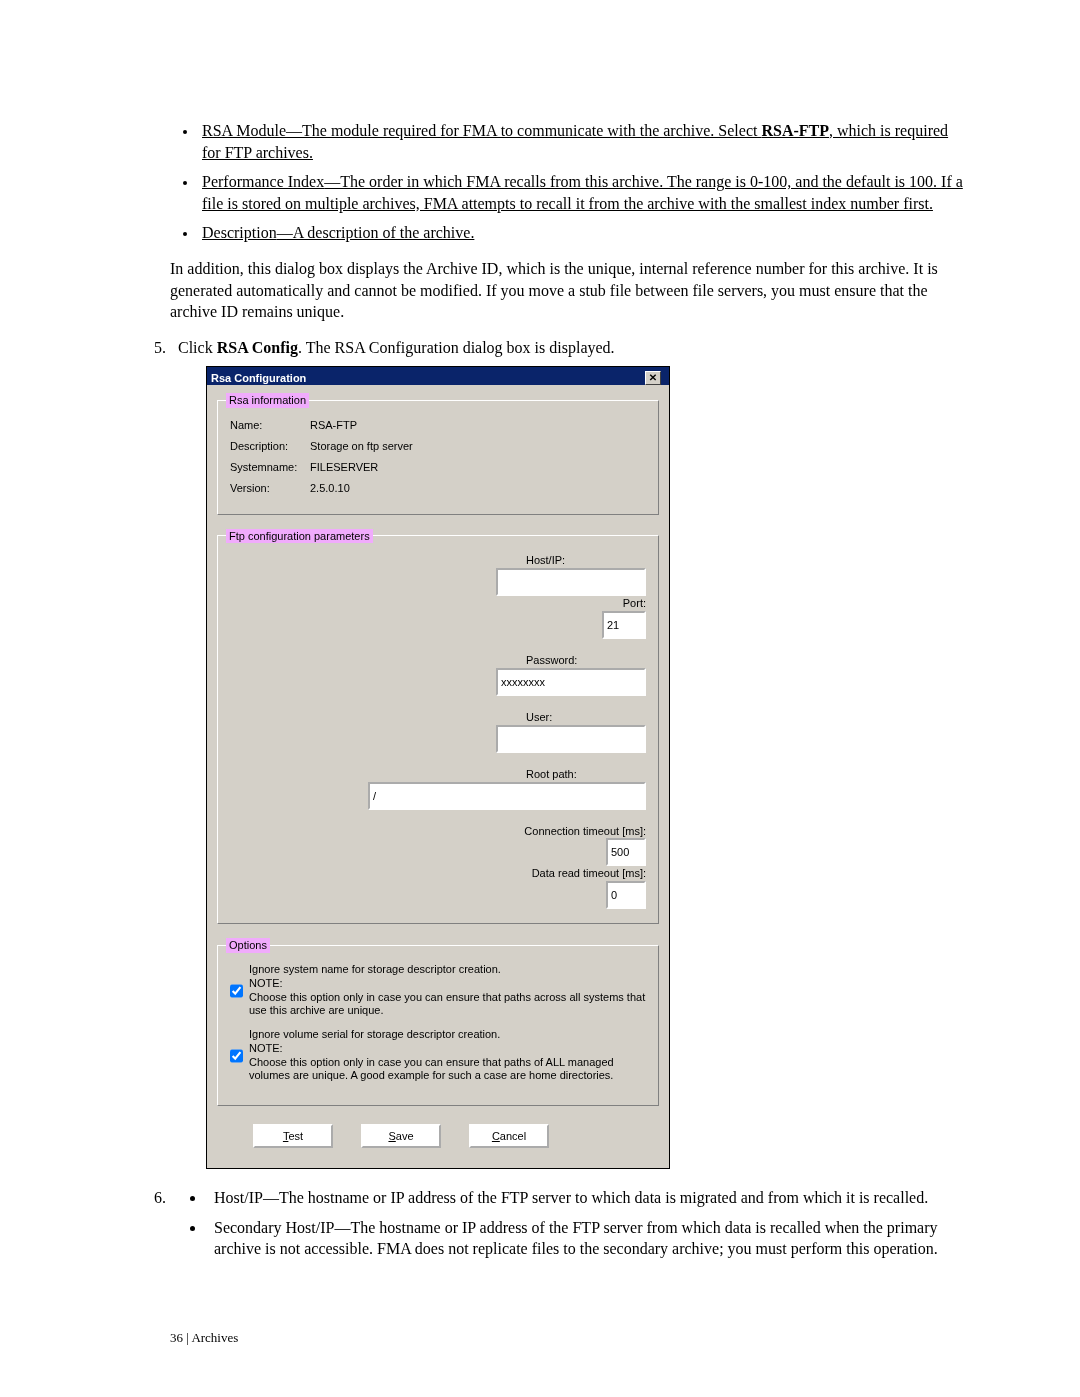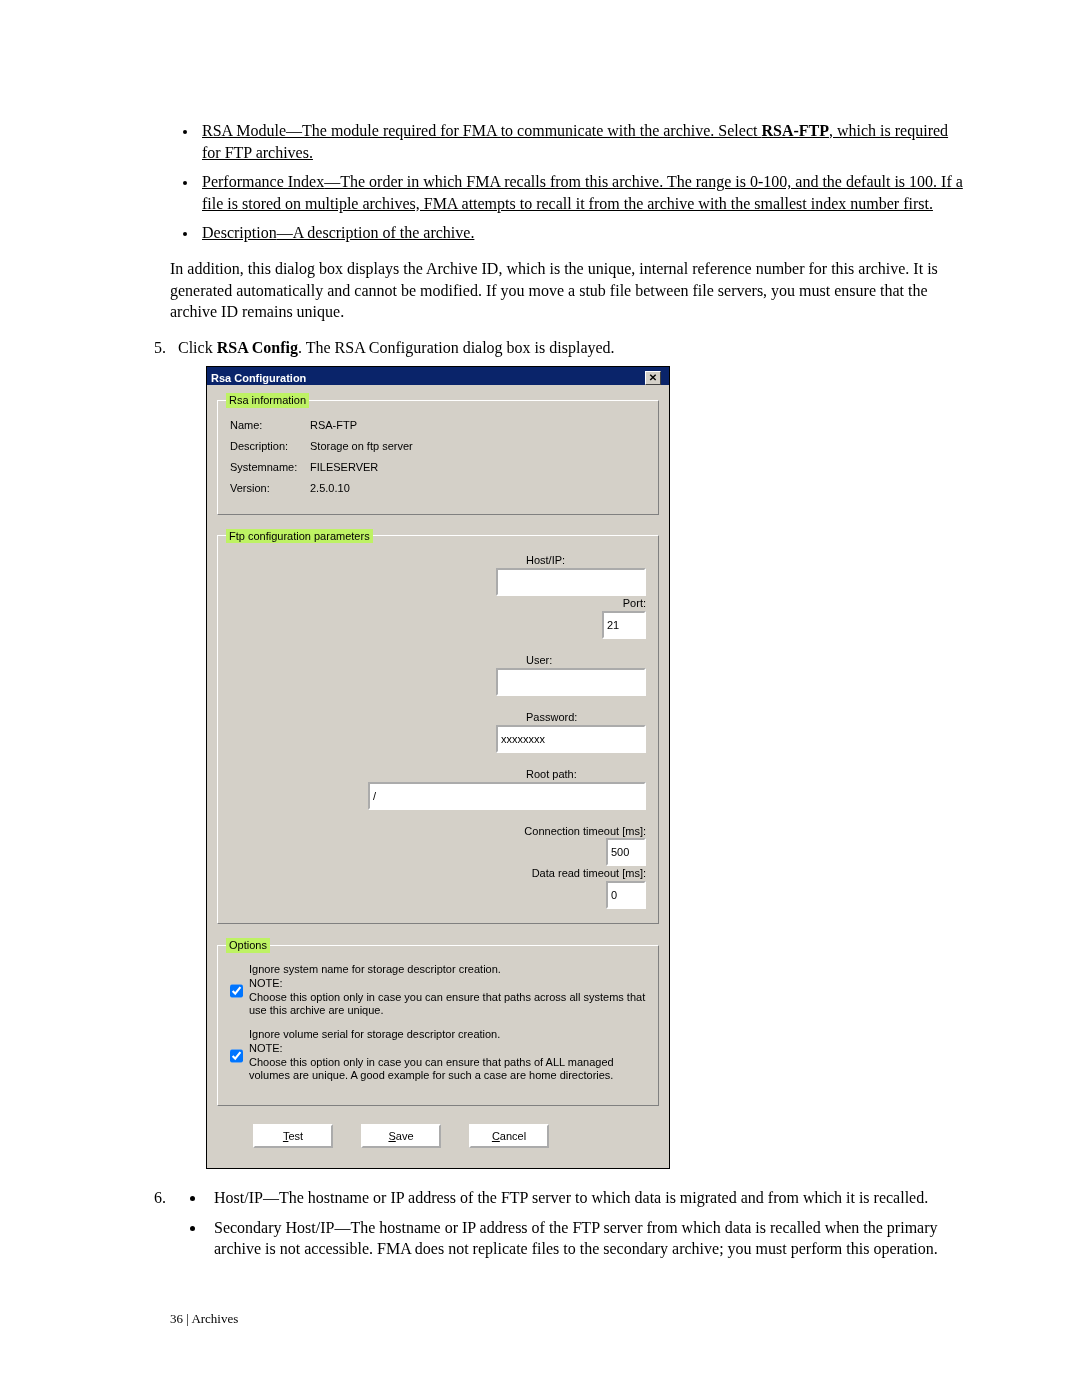--- a/index.html
+++ b/index.html
@@ -57,21 +57,21 @@
     border-top-color: #fff;
     border-left-color: #fff;
     margin: 0 0 14px 0;
     padding: 10px 12px 12px 12px;
     position: relative;
   }
   fieldset > legend {
     font-size: 11px;
     padding: 0 3px;
     margin-left: -4px;
-    background: #bef264;
+    background: #f0abfc;
   }
   .row { display: flex; align-items: center; margin-bottom: 6px; }
   .row .lab { width: 80px; }
   .row .val {}
   .frow { display: flex; align-items: flex-end; margin-bottom: 14px; flex-direction: column; }
   .frow .lab { width: 120px; }
   .sinput {
     height: 20px;
     border: 2px inset #fff;
     background: #fff;
@@ -89,21 +89,21 @@
   .optblock .txt { flex: 1; line-height: 1.25; }
   .btnrow { display: flex; justify-content: flex-start; gap: 28px; padding: 4px 0 8px 36px; }
   .wbtn {
     width: 80px; height: 24px;
     border: 2px outset #fff;
     background: #ffffff;
     font-family: inherit; font-size: 11px;
     cursor: pointer;
   }
   .ul { text-decoration: underline; }
-  .footer { font-size: 13px; margin-top: 50px; }
+  .footer { font-size: 13px; margin-top: 69px; }
 </style>
 </head>
 <body>
 
 <ul class="bullets">
   <li>
     <span>RSA Module</span><span>—The module required for FMA to communicate with the archive. Select </span><b>RSA-FTP</b><span>, which is required for FTP archives.</span>
   </li>
   <li>
     <span>Performance Index</span><span>—The order in which FMA recalls from this archive. The range is 0-100, and the default is 100. If a file is stored on multiple archives, FMA attempts to recall it from the archive with the smallest index number first.</span>
@@ -151,26 +151,26 @@
           <legend>Ftp configuration parameters</legend>
           <div class="frow">
             <span class="lab">Host/IP:</span>
             <input class="sinput w150" value="" style="">
             <span style="width:28px;"></span>
             <span>Port:</span>
             <span class="gap"></span>
             <input class="sinput w45" value="21" style="">
           </div>
           <div class="frow">
+            <span class="lab">Password:</span>
+            <input class="sinput w150" value="xxxxxxxx" style="">
+          </div>
+          <div class="frow">
             <span class="lab">User:</span>
             <input class="sinput w150" value="" style="">
-          </div>
-          <div class="frow">
-            <span class="lab">Password:</span>
-            <input class="sinput w150" value="xxxxxxxx" style="">
           </div>
           <div class="frow">
             <span class="lab">Root path:</span>
             <input class="sinput w280" value="/" style="">
           </div>
           <div class="frow" style="margin-bottom:2px;">
             <span>Connection timeout [ms]:</span>
             <span style="width:6px;"></span>
             <input class="sinput w40" value="500" style="">
             <span style="width:40px;"></span>

